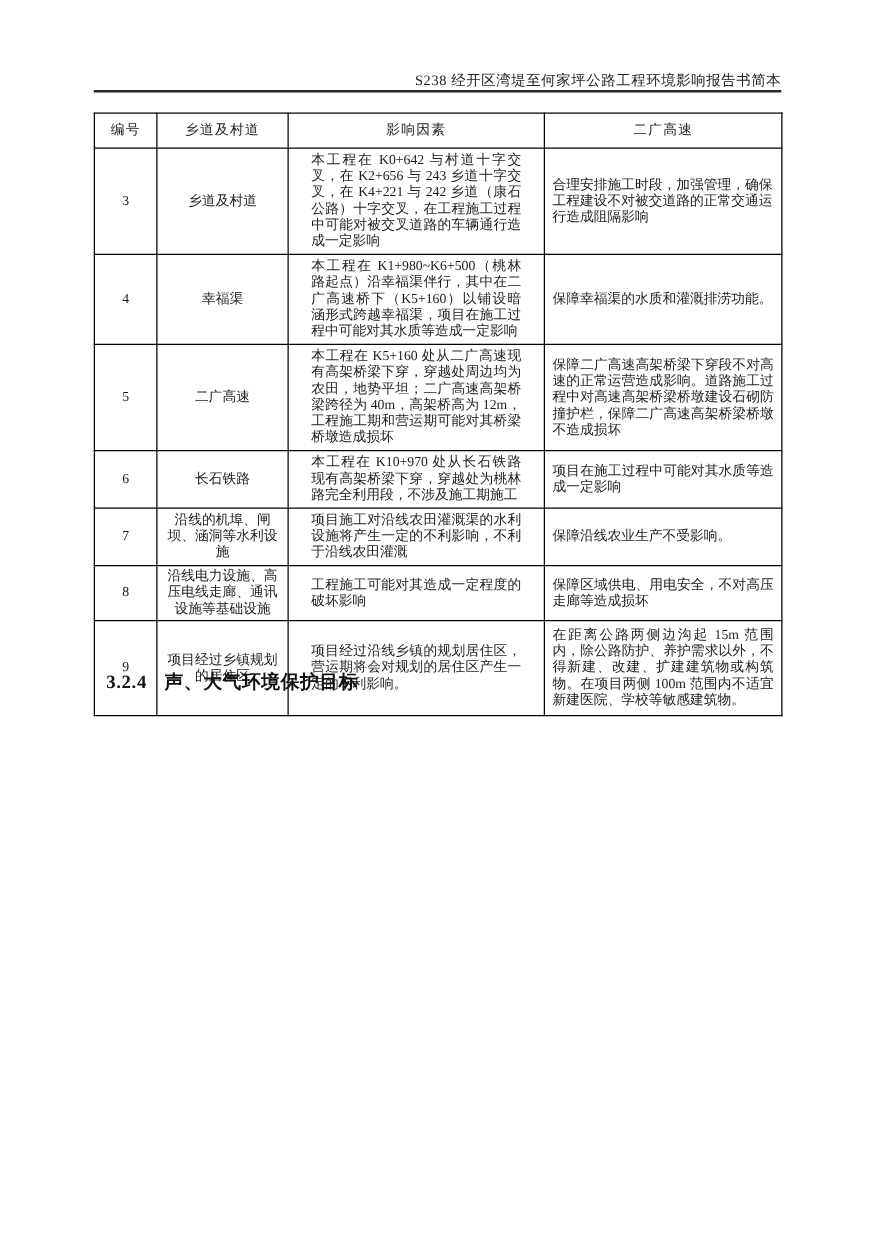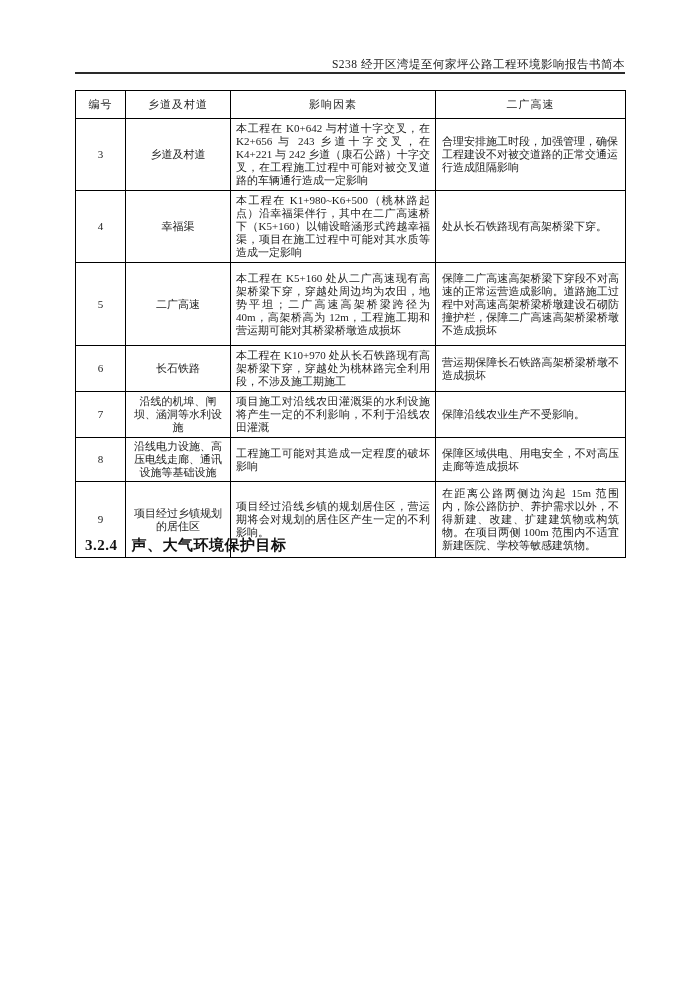--- a/index.html
+++ b/index.html
@@ -45,21 +45,21 @@
   }
   .protect-table th {
     font-weight:normal;
     height:28px;
     text-align:center;
     letter-spacing:1px;
   }
   .protect-table td.no-cell, .protect-table td.target-cell { text-align:center; }
   .protect-table td.impact-cell {
     text-align:justify;
-    padding:3px 5px;
+    padding:3px 18px;
   }
   .protect-table td.req-cell {
     text-align:justify;
     padding:3px 6px;
   }
   .protect-table td.req-cell.center { text-align:left; }
   tr.r3 td { height:72px; }
   tr.r4 td { height:70px;margin-top:17px; }
   tr.r5 td { height:83px; }
   tr.r6 td { height:36px; }
@@ -115,33 +115,33 @@
       <tr class="r3">
         <td class="no-cell">3</td>
         <td class="target-cell">乡道及村道</td>
         <td class="impact-cell">本工程在 K0+642 与村道十字交叉，在 K2+656 与 243 乡道十字交叉，在 K4+221 与 242 乡道（康石公路）十字交叉，在工程施工过程中可能对被交叉道路的车辆通行造成一定影响</td>
         <td class="req-cell center">合理安排施工时段，加强管理，确保工程建设不对被交道路的正常交通运行造成阻隔影响</td>
       </tr>
       <tr class="r4">
         <td class="no-cell">4</td>
         <td class="target-cell">幸福渠</td>
         <td class="impact-cell">本工程在 K1+980~K6+500（桃林路起点）沿幸福渠伴行，其中在二广高速桥下（K5+160）以铺设暗涵形式跨越幸福渠，项目在施工过程中可能对其水质等造成一定影响</td>
-        <td class="req-cell">处从长石铁路现有高架桥梁下穿。</td>
+        <td class="req-cell">保障幸福渠的水质和灌溉排涝功能。</td>
       </tr>
       <tr class="r5">
         <td class="no-cell">5</td>
         <td class="target-cell">二广高速</td>
         <td class="impact-cell">本工程在 K5+160 处从二广高速现有高架桥梁下穿，穿越处周边均为农田，地势平坦；二广高速高架桥梁跨径为 40m，高架桥高为 12m，工程施工期和营运期可能对其桥梁桥墩造成损坏</td>
         <td class="req-cell">保障二广高速高架桥梁下穿段不对高速的正常运营造成影响。道路施工过程中对高速高架桥梁桥墩建设石砌防撞护栏，保障二广高速高架桥梁桥墩不造成损坏</td>
       </tr>
       <tr class="r6">
         <td class="no-cell">6</td>
         <td class="target-cell">长石铁路</td>
         <td class="impact-cell">本工程在 K10+970 处从长石铁路现有高架桥梁下穿，穿越处为桃林路完全利用段，不涉及施工期施工</td>
-        <td class="req-cell">营运期保障长石铁路高架桥梁桥墩不造成损坏</td>
+        <td class="req-cell">项目在施工过程中可能对其水质等造成一定影响</td>
       </tr>
       <tr class="r7">
         <td class="no-cell">7</td>
         <td class="target-cell">沿线的机埠、闸坝、涵洞等水利设施</td>
         <td class="impact-cell">项目施工对沿线农田灌溉渠的水利设施将产生一定的不利影响，不利于沿线农田灌溉</td>
         <td class="req-cell">保障沿线农业生产不受影响。</td>
       </tr>
       <tr class="r8">
         <td class="no-cell">8</td>
         <td class="target-cell">沿线电力设施、高压电线走廊、通讯设施等基础设施</td>

